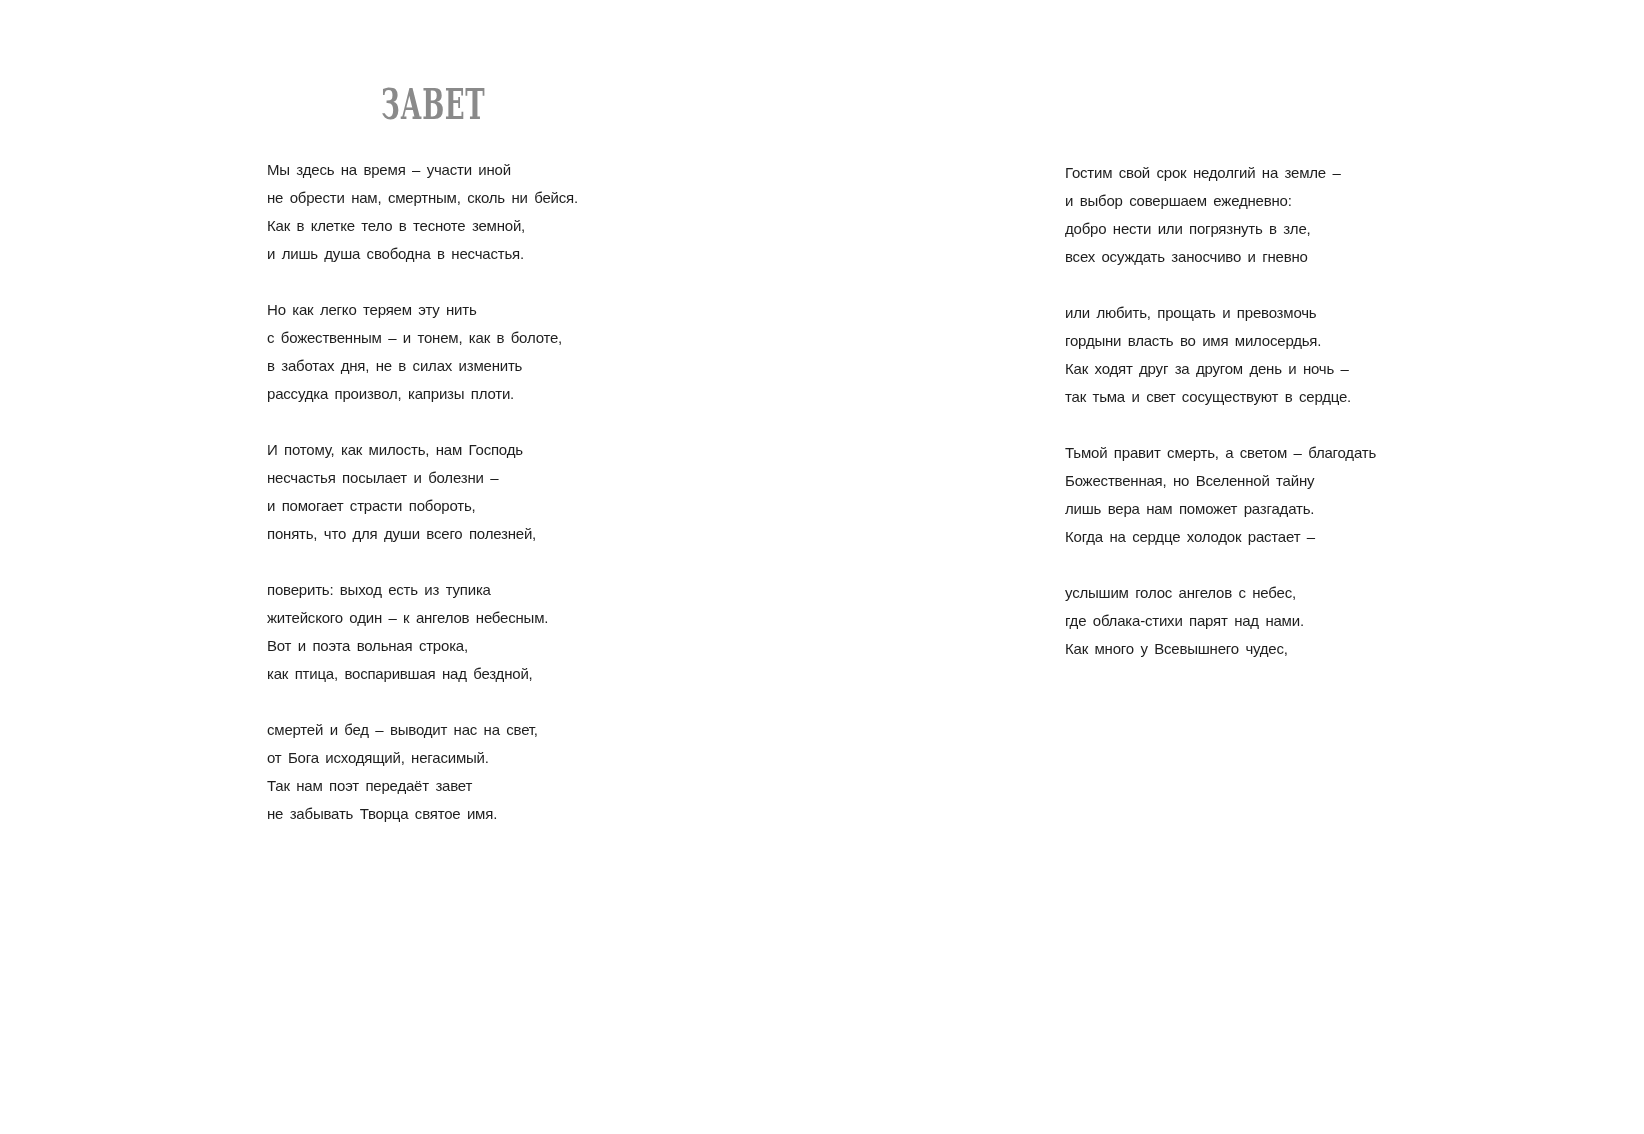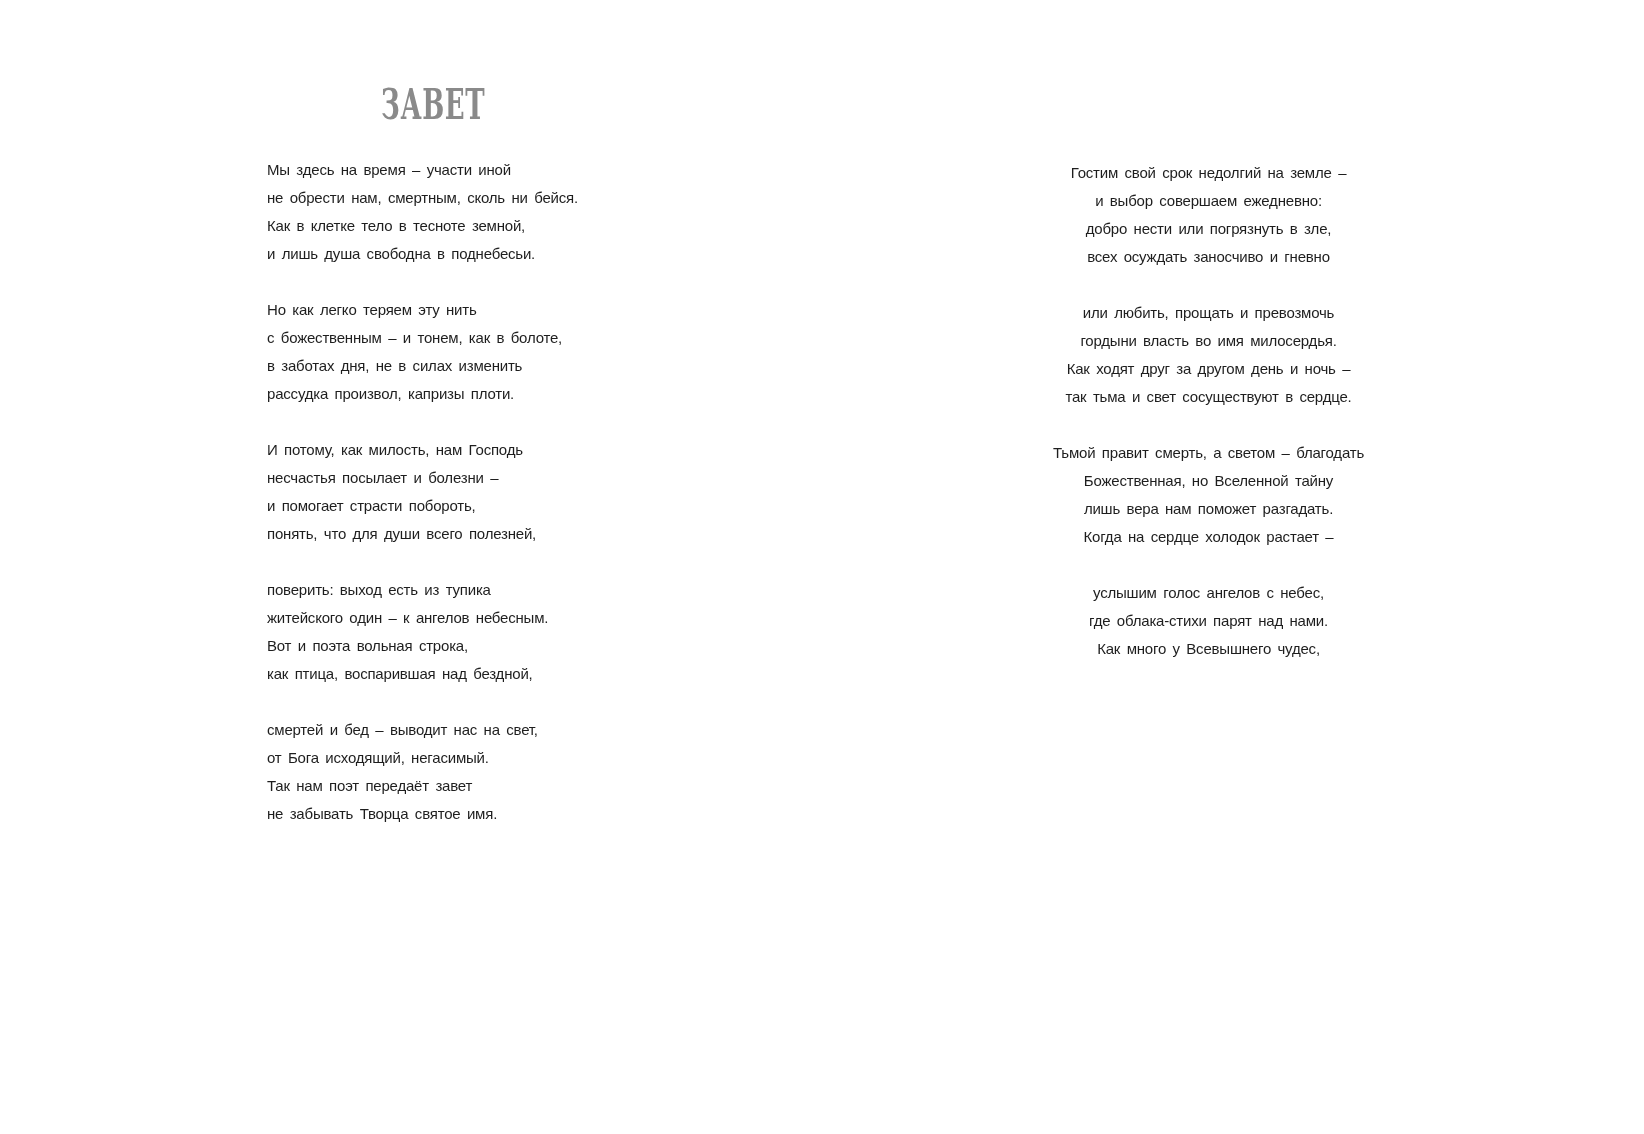--- a/index.html
+++ b/index.html
@@ -43,21 +43,21 @@
   .poem {
     position: absolute;
     font-size: 15px;
     line-height: 28px;
     letter-spacing: -0.2px;
     word-spacing: 2.5px;
     color: #1e1e1e;
     white-space: nowrap;
   }
   .poem-left-col  { left: 267px;  top: 156px; }
-  .poem-right-col { left: 231px;  top: 159px; text-align: center; } 
+  .poem-right-col { left: 243px;  top: 159px; } 
 
   .stanza { margin: 0 0 28px 0; }
   .stanza:last-child { margin-bottom: 0; }
   .poem-line { height: 28px; }
 
   .pagenum {
     position: absolute;
     top: 1020px;
     width: 200px;
     text-align: center;
@@ -76,21 +76,21 @@
 <div class="spread" style="background: rgb(255, 255, 255);">
 
   <div class="page page-left">
     <h1 class="poem-title" style="color: rgb(138, 138, 138);">ЗАВЕТ</h1>
 
     <div class="poem poem-left-col" style="color: rgb(30, 30, 30);">
         <div class="stanza">
           <div class="poem-line">Мы здесь на время – участи иной</div>
           <div class="poem-line">не обрести нам, смертным, сколь ни бейся.</div>
           <div class="poem-line">Как в клетке тело в тесноте земной,</div>
-          <div class="poem-line">и лишь душа свободна в поднебесьи.</div>
+          <div class="poem-line">и лишь душа свободна в несчастья.</div>
         </div>
         <div class="stanza">
           <div class="poem-line">Но как легко теряем эту нить</div>
           <div class="poem-line">с божественным – и тонем, как в болоте,</div>
           <div class="poem-line">в заботах дня, не в силах изменить</div>
           <div class="poem-line">рассудка произвол, капризы плоти.</div>
         </div>
         <div class="stanza">
           <div class="poem-line">И потому, как милость, нам Господь</div>
           <div class="poem-line">несчастья посылает и болезни –</div>

